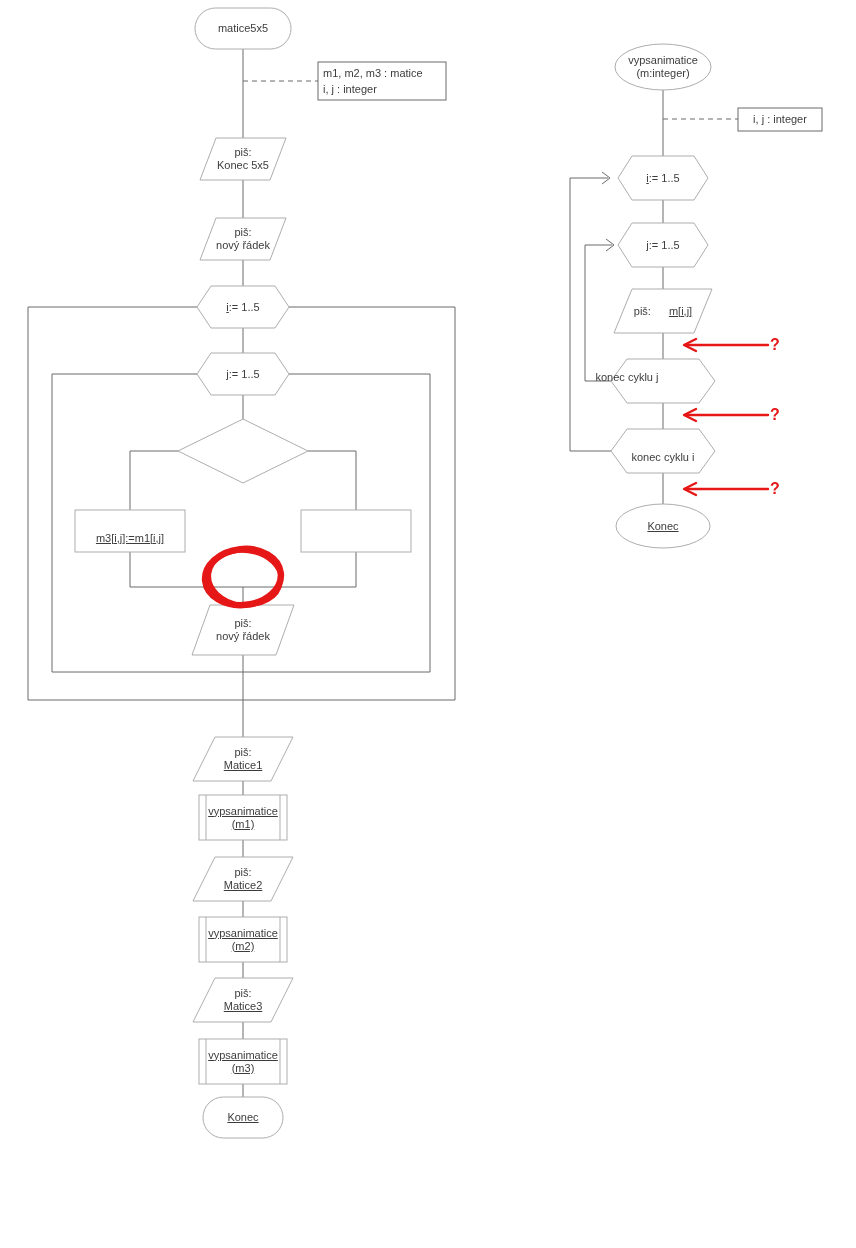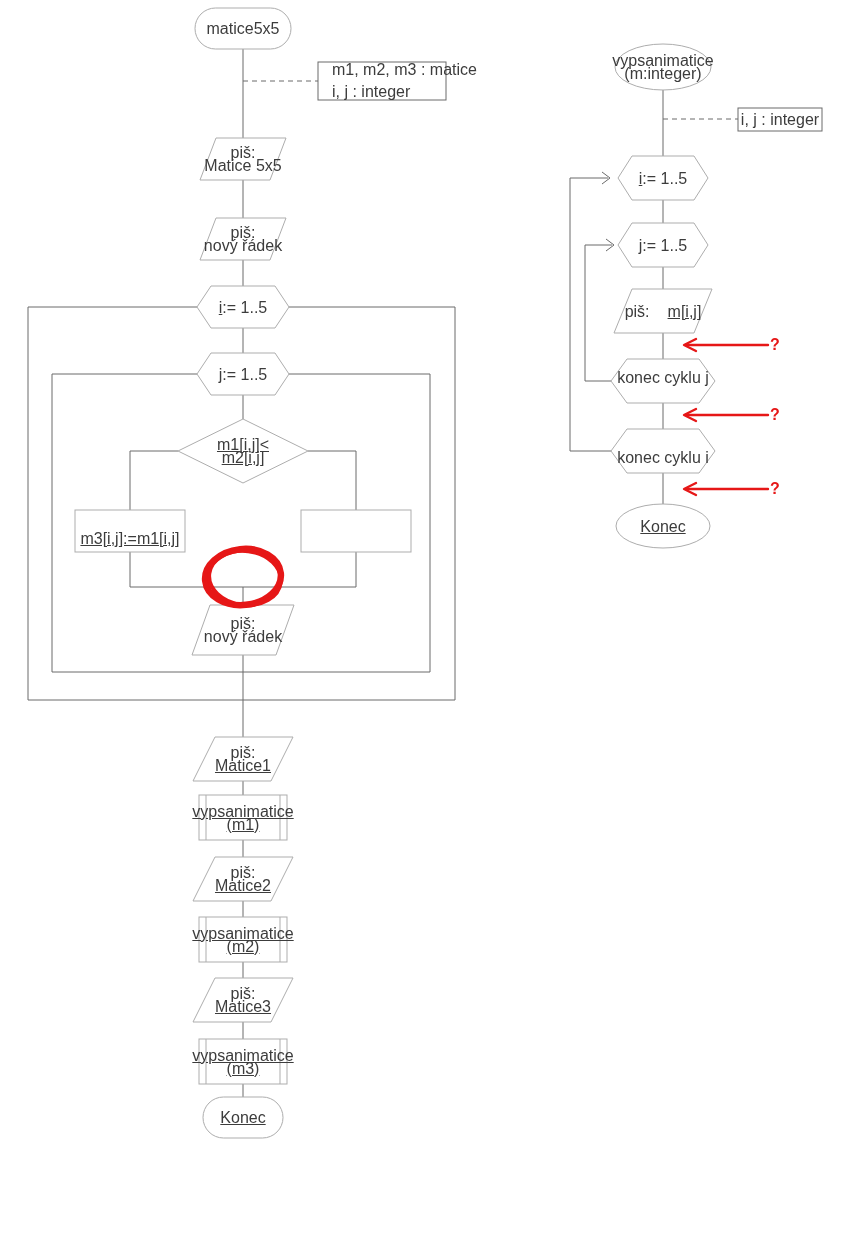--- a/index.html
+++ b/index.html
@@ -7,23 +7,23 @@
   body { font-family:"Liberation Sans","DejaVu Sans",sans-serif; }
   .canvas { position:relative; width:856px; height:1248px; background:#fff; overflow:hidden; }
   .layer { position:absolute; left:0; top:0; }
   .conn   { stroke:#6a6a6a; stroke-width:1; fill:none; }
   .dash   { stroke-dasharray:5 4; }
   .shape  { fill:#ffffff; stroke:#adadad; stroke-width:1; }
   .shape-line { fill:none; stroke:#adadad; stroke-width:1; }
   .shape-d { fill:#ffffff; stroke:#6a6a6a; stroke-width:1; }
   .red    { fill:none; stroke-linecap:round; stroke-linejoin:round; }
   .lbl { position:absolute; display:flex; flex-direction:column; align-items:center;
-         justify-content:center; text-align:center; font-size:16px; line-height:13px;
+         justify-content:center; text-align:center; font-size:11px; line-height:13px;
          color:#3c3c3c; white-space:nowrap; }
-  .lbl.la { align-items:flex-start; text-align:left; padding-left:14px; line-height:16px;justify-content:space-between; }
+  .lbl.la { align-items:flex-start; text-align:left; padding-left:5px; line-height:16px; }
   .u { text-decoration:underline; }
   .row { display:inline; }
   .gap { margin-left:18px; }
   .qmark { position:absolute; font-weight:bold; font-size:16px; display:flex;
            align-items:center; justify-content:center; }
 </style>
 </head>
 <body>
 
 <div class="canvas">
@@ -104,40 +104,36 @@
 
   <div class="lbl" style="left:195px;top:8px;width:96px;height:41px">matice5x5</div>
 
   <div class="lbl la" style="left:318px;top:62px;width:128px;height:38px">
     <span>m1, m2, m3 : matice</span>
     <span>i, j : integer</span>
   </div>
 
   <div class="lbl" style="left:200px;top:138px;width:86px;height:42px">
     <span>piš:</span>
-    <span>Matice 5x5</span>
+    <span>Konec 5x5</span>
   </div>
 
   <div class="lbl" style="left:200px;top:218px;width:86px;height:42px">
     <span>piš:</span>
     <span>nový řádek</span>
   </div>
 
   <div class="lbl" style="left:197px;top:286px;width:92px;height:42px">
     <span class="row"><span class="u">i</span><span>:= 1..5</span></span>
   </div>
 
   <div class="lbl" style="left:197px;top:353px;width:92px;height:42px">
     <span class="row"><span class="u">j</span><span>:= 1..5</span></span>
   </div>
 
-  <div class="lbl" style="left:178px;top:419px;width:130px;height:64px">
-    <span class="u">m1[i,j]&lt;</span>
-    <span class="u">m2[i,j]</span>
-  </div>
 
   <div class="lbl" style="left:75px;top:510px;width:110px;height:56px">
     <span class="u">m3[i,j]:=m1[i,j]</span>
   </div>
 
 
   <div class="lbl" style="left:192px;top:605px;width:102px;height:50px">
     <span>piš:</span>
     <span>nový řádek</span>
   </div>
@@ -188,21 +184,21 @@
   </div>
 
   <div class="lbl" style="left:618px;top:223px;width:90px;height:44px">
     <span class="row"><span class="u">j</span><span>:= 1..5</span></span>
   </div>
 
   <div class="lbl" style="left:614px;top:289px;width:98px;height:44px">
     <span class="row"><span>piš:</span><span class="u gap">m[i,j]</span></span>
   </div>
 
-  <div class="lbl" style="left:611px;top:359px;width:104px;height:36px">konec cyklu j</div>
+  <div class="lbl" style="left:575px;top:359px;width:104px;height:36px">konec cyklu j</div>
 
   <div class="lbl" style="left:611px;top:429px;width:104px;height:57px">konec cyklu i</div>
 
   <div class="lbl" style="left:616px;top:504px;width:94px;height:44px">
     <span class="u">Konec</span>
   </div>
 
   <div class="qmark" style="left: 764px; top: 333px; width: 22px; height: 24px; color: rgb(230, 23, 23);">?</div>
   <div class="qmark" style="left: 764px; top: 403px; width: 22px; height: 24px; color: rgb(230, 23, 23);">?</div>
   <div class="qmark" style="left: 764px; top: 477px; width: 22px; height: 24px; color: rgb(230, 23, 23);">?</div>

